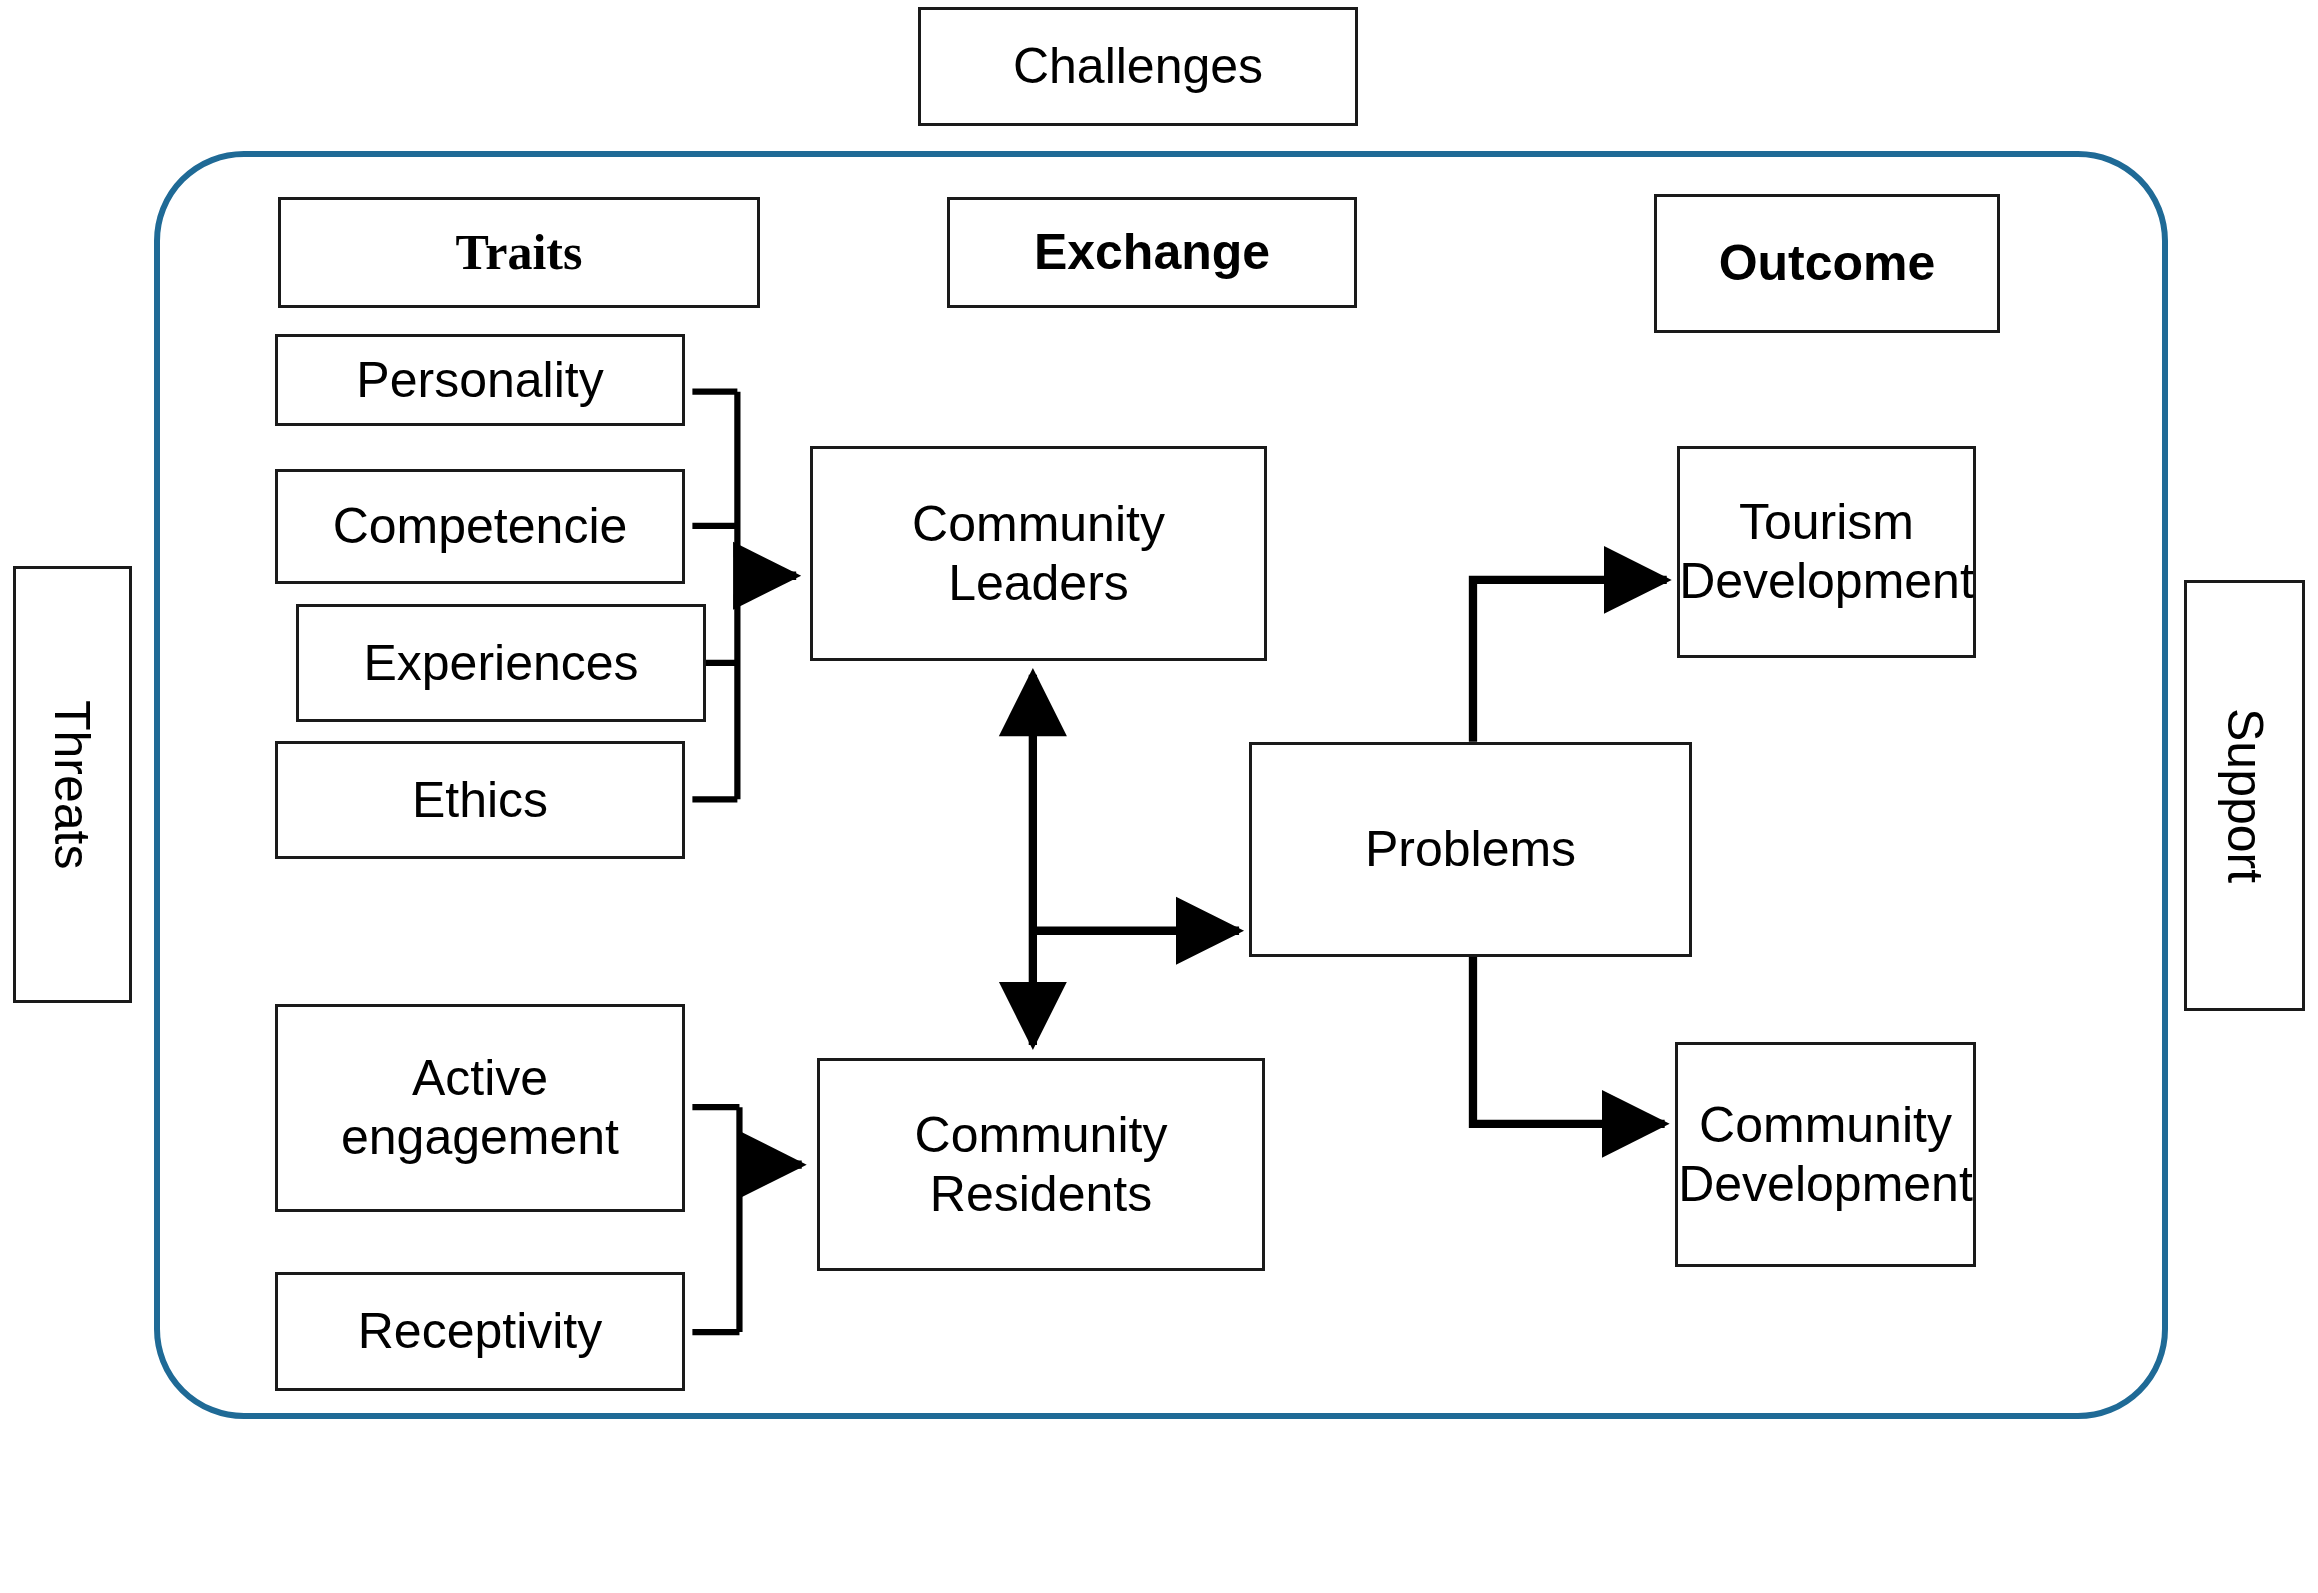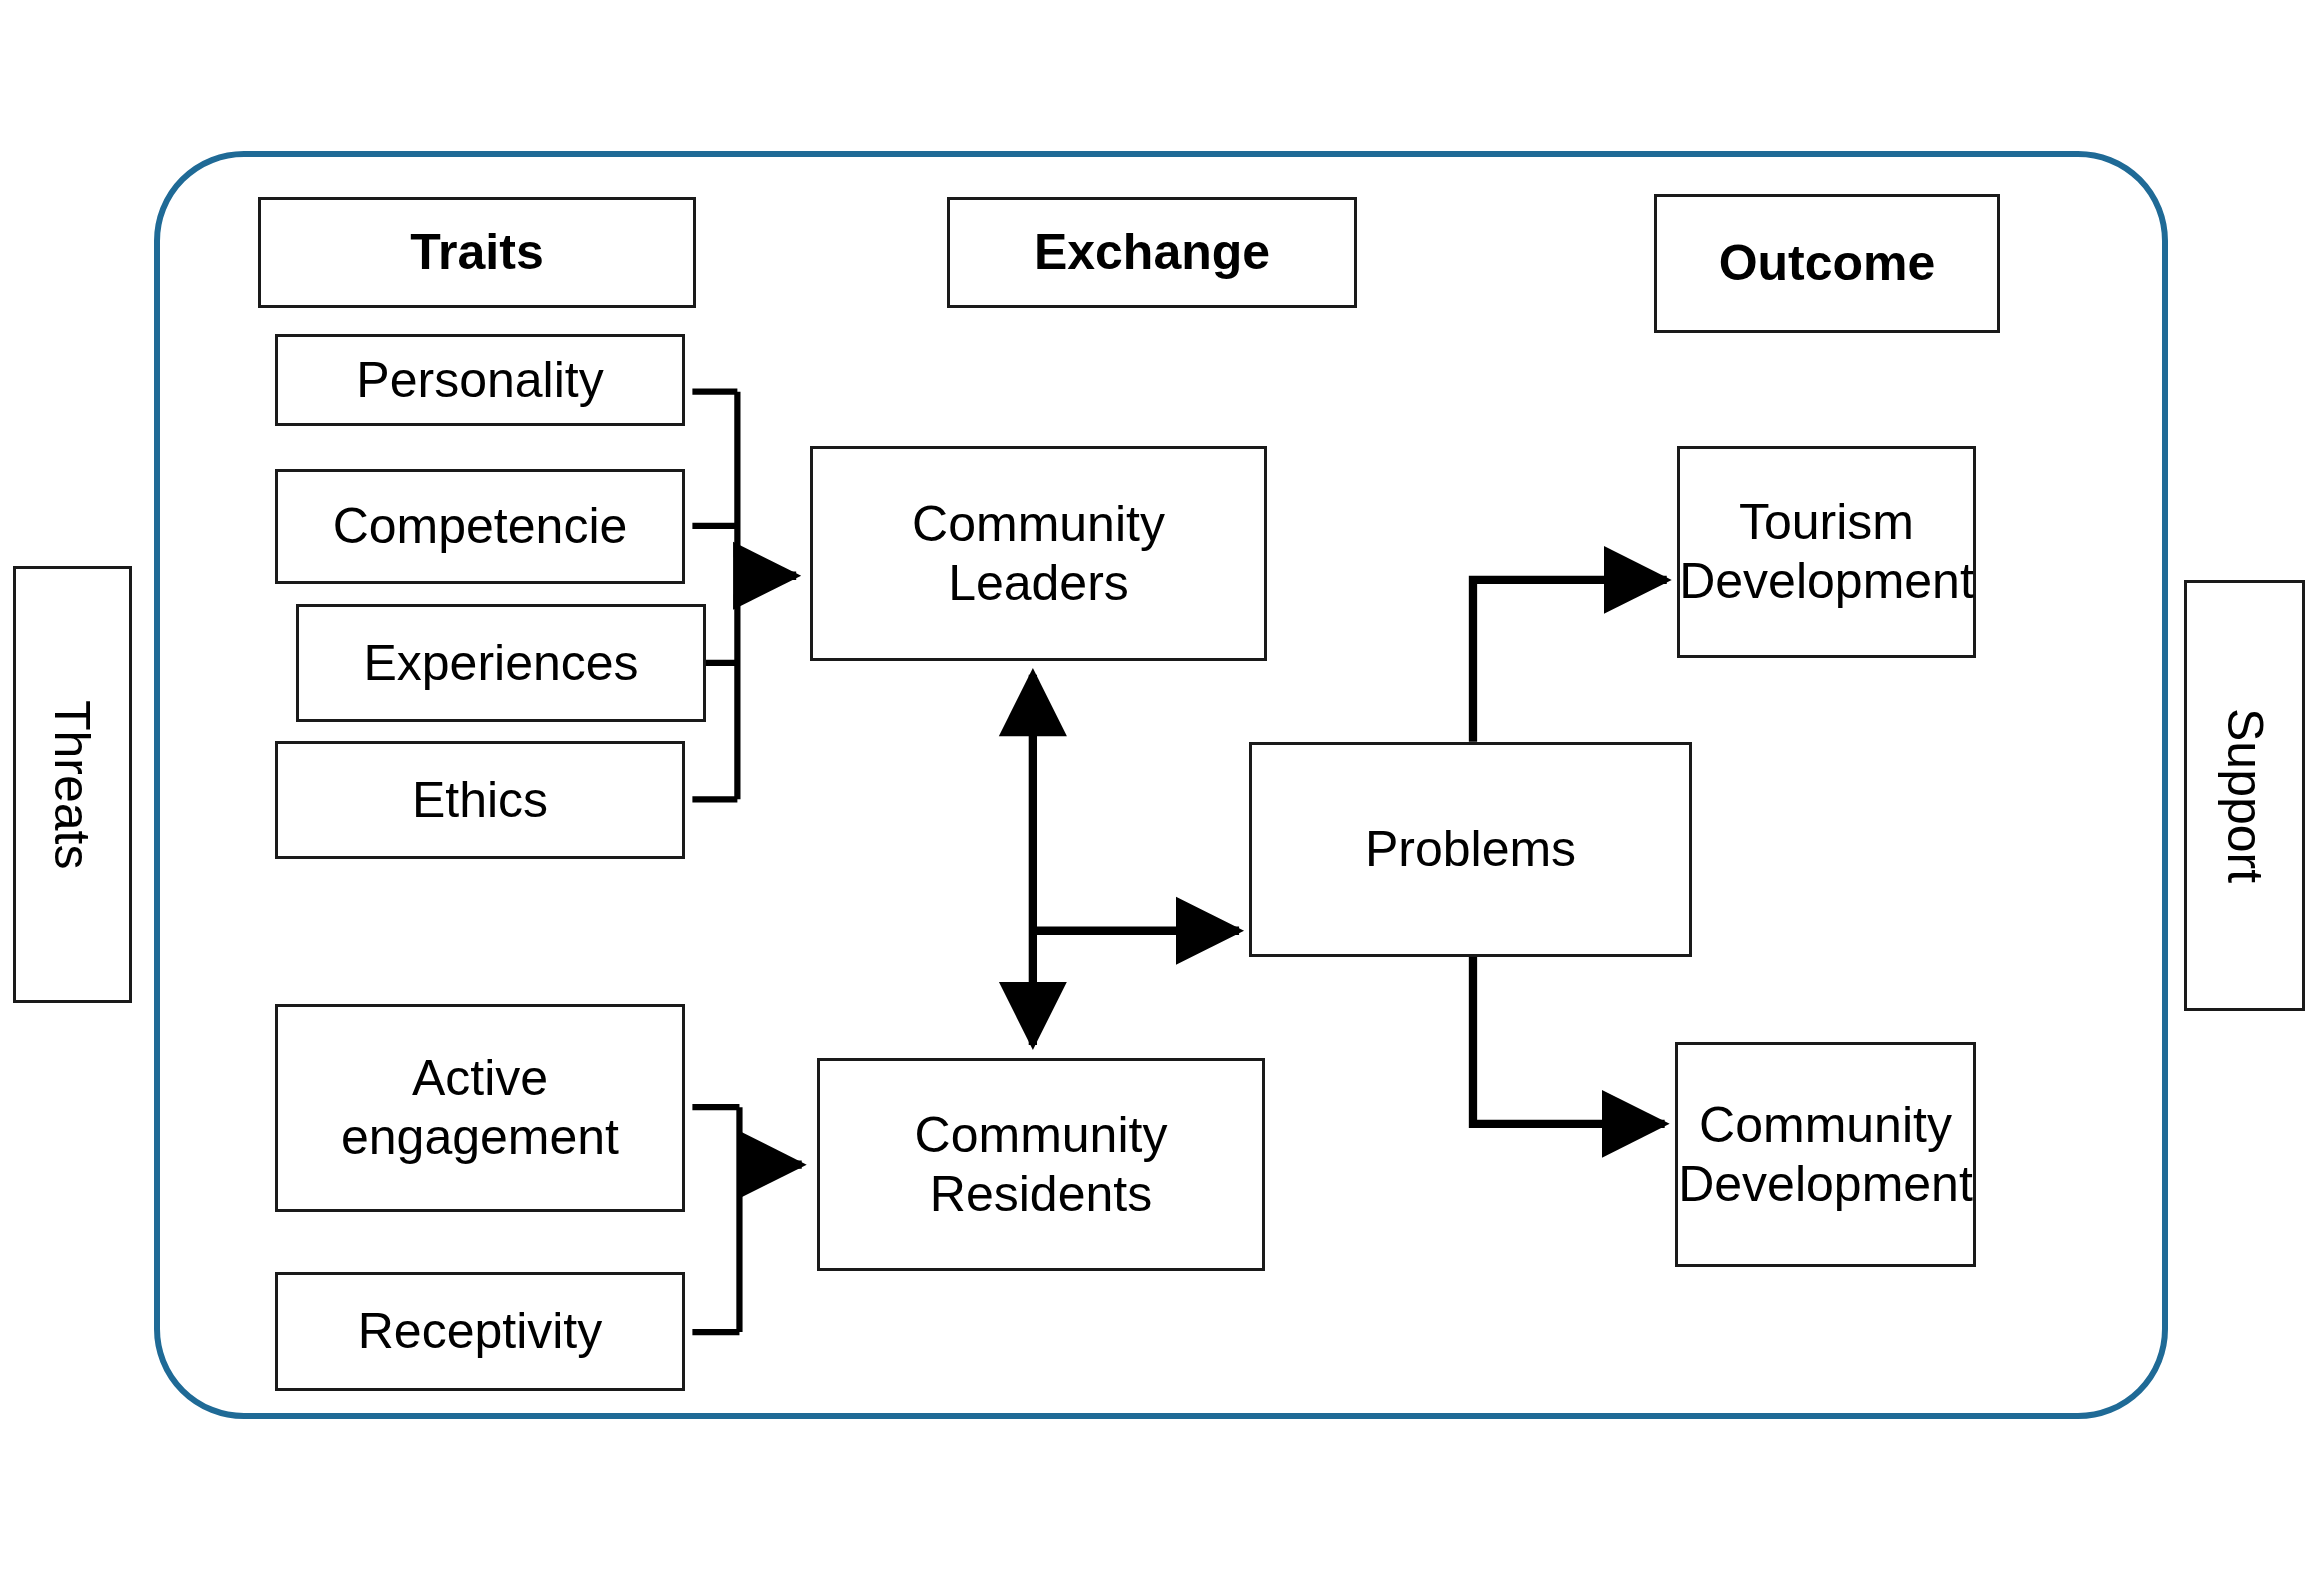--- a/index.html
+++ b/index.html
@@ -97,27 +97,28 @@
 
     <path d="M1492,975 L1492,1510" stroke="#000000" stroke-width="12" fill="none" marker-start="url(#arrowhead-rev)" marker-end="url(#arrowhead)"></path>
 
     <path d="M1492,1345 L1790,1345" stroke="#000000" stroke-width="12" fill="none" marker-end="url(#arrowhead)"></path>
 
     <path d="M2128,1072 L2128,838 L2408,838" stroke="#000000" stroke-width="12" fill="none" marker-end="url(#arrowhead)"></path>
 
     <path d="M2128,1382 L2128,1624 L2405,1624" stroke="#000000" stroke-width="12" fill="none" marker-end="url(#arrowhead)"></path>
   </svg>
 
+  <div class="box" style="left:918px; top:7px; width:440px; height:119px;">Challenges</div>
 
 
   <div class="box vertical" style="left:12.5px; top:566px; width:119px; height:437px;">Threats</div>
 
   <div class="box vertical" style="left:2184px; top:580px; width:121px; height:431px;">Support</div>
 
-  <div class="box bold" style="left:258px; top:197px; width:438px; height:111px;">Traits</div>
+  <div class="box bold" style="left:278px; top:197px; width:482px; height:111px;font-family:Liberation Serif, serif;">Traits</div>
 
   <div class="box bold" style="left:947px; top:197px; width:410px; height:111px;">Exchange</div>
 
   <div class="box bold" style="left:1654px; top:194px; width:346px; height:139px;">Outcome</div>
 
   <div class="box" style="left:275px; top:334px; width:410px; height:92px;">Personality</div>
 
   <div class="box" style="left:275px; top:469px; width:410px; height:115px;">Competencie</div>
 
   <div class="box" style="left:275px; top:604px; width:410px; height:118px;margin-left:21px;">Experiences</div>

